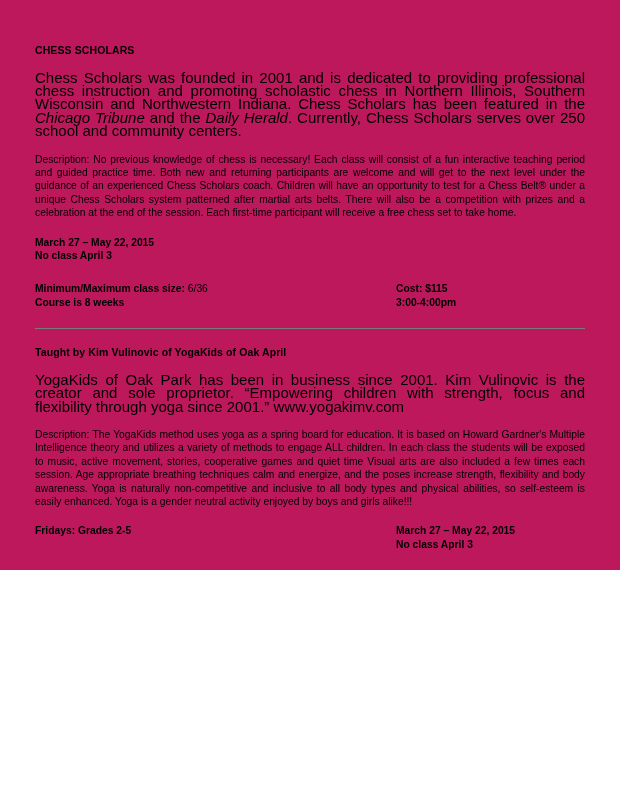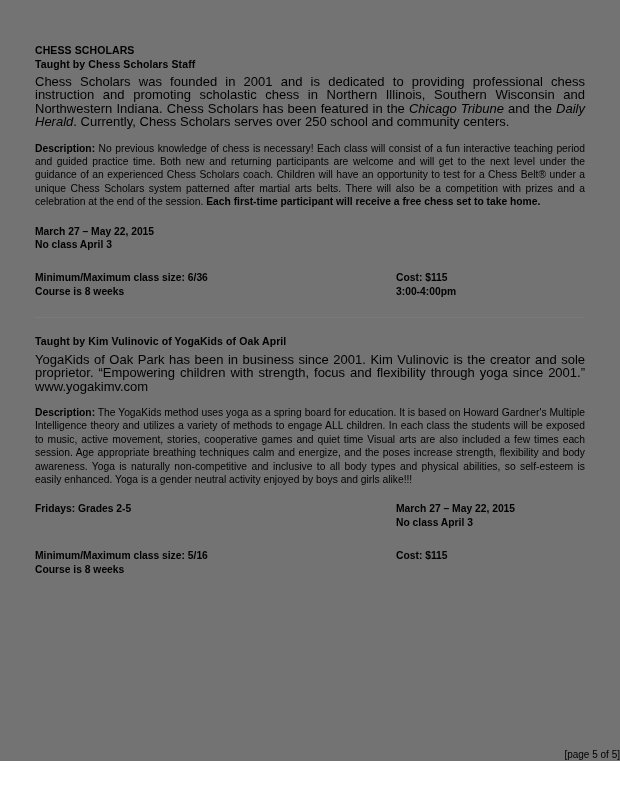--- a/index.html
+++ b/index.html
@@ -8,55 +8,55 @@
     padding: 0;
     background: #ffffff;
   }
   body {
     font-family: "Liberation Sans", sans-serif;
     color: #000000;
   }
   .page {
     position: relative;
     width: 620px;
-    height: 761px;
-    background: #737373;
+    height: 570px;
+    background: #be185d;
     box-sizing: border-box;
     padding: 44px 35px 0 35px;
     overflow: hidden;
   }
   .course-block {
     width: 550px;
   }
   .course-title {
     font-size: 10.5px;
     font-weight: bold;
     line-height: 13.5px;
     letter-spacing: 0.1px;
   }
   .course-instructor {
     font-size: 10.5px;
     font-weight: bold;
     line-height: 13.5px;
     letter-spacing: 0.1px;
   }
   .intro-para {
-    font-size: 13px;
+    font-size: 15px;
     line-height: 13.4px;
     text-align: justify;
-    margin-top: 4px;
+    margin-top: 13px;
   }
   .desc-para {
     font-size: 10.3px;
     line-height: 13.4px;
     text-align: justify;
     margin-top: 13px;
   }
   .desc-para b, .intro-para b {
-    font-weight: bold;
+    font-weight: normal;
   }
   .desc-para i, .intro-para i {
     font-style: italic;
   }
   .sched {
     margin-top: 16px;
     width: 550px;
   }
   .sched-row {
     display: flex;
@@ -73,21 +73,21 @@
   .sched-right {
     flex: 1 1 auto;
     font-size: 10.3px;
     line-height: 13.4px;
     font-weight: bold;
   }
   .sched-gap {
     height: 20px;
   }
   .val-normal {
-    font-weight: bold;
+    font-weight: normal;
   }
   .divider {
     border: 0;
     border-top: 1px solid #7a7a7a;
     margin: 0;
     width: 550px;
     margin-top: 19px;
   }
   .section-gap {
     height: 17px;
@@ -103,21 +103,20 @@
   }
 </style>
 </head>
 <body>
 
 <div class="page">
 
   <div class="course-block">
 
     <div class="course-title">CHESS SCHOLARS</div>
-    <div class="course-instructor">Taught by Chess Scholars Staff</div>
 
     <p class="intro-para"><span>Chess Scholars was founded in 2001 and is dedicated to providing professional chess instruction and promoting scholastic chess in Northern Illinois, Southern Wisconsin and Northwestern Indiana. Chess Scholars has been featured in the </span><i>Chicago Tribune</i><span> and the </span><i>Daily Herald</i><span>. Currently, Chess Scholars serves over 250 school and community centers.</span></p>
 
     <p class="desc-para"><b>Description:</b><span> No previous knowledge of chess is necessary! Each class will consist of a fun interactive teaching period and guided practice time. Both new and returning participants are welcome and will get to the next level under the guidance of an experienced Chess Scholars coach. Children will have an opportunity to test for a Chess Belt® under a unique Chess Scholars system patterned after martial arts belts. There will also be a competition with prizes and a celebration at the end of the session. </span><b>Each first-time participant will receive a free chess set to take home.</b></p>
 
     <div class="sched">
       <div class="sched-row">
         <div class="sched-right">
           <div>March 27 – May 22, 2015</div>
           <div>No class April 3</div>

